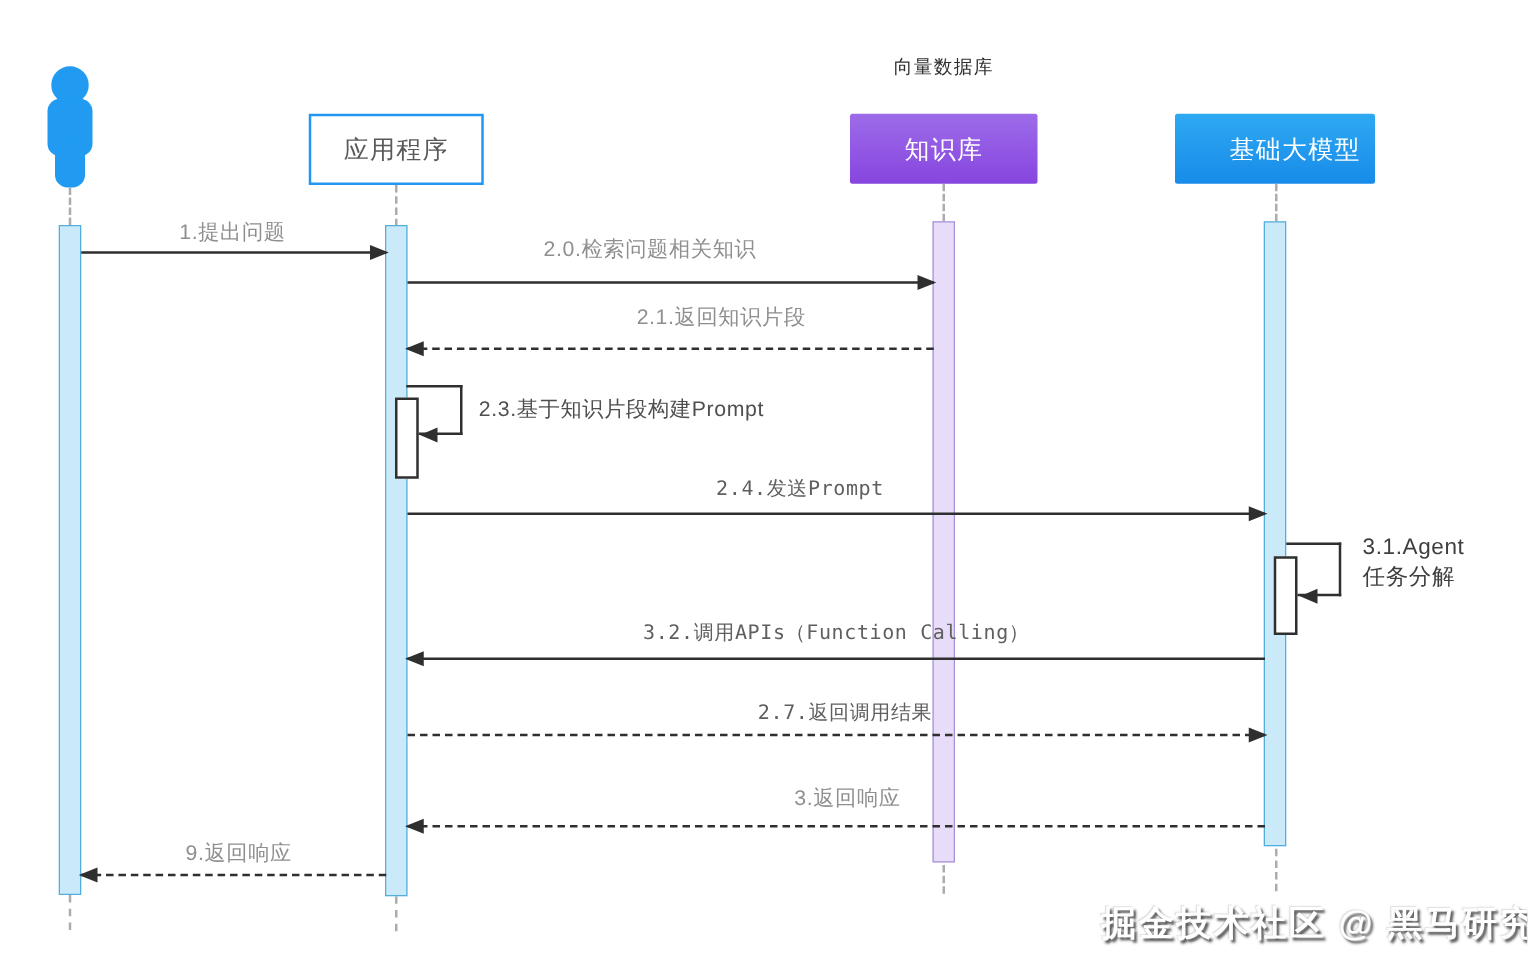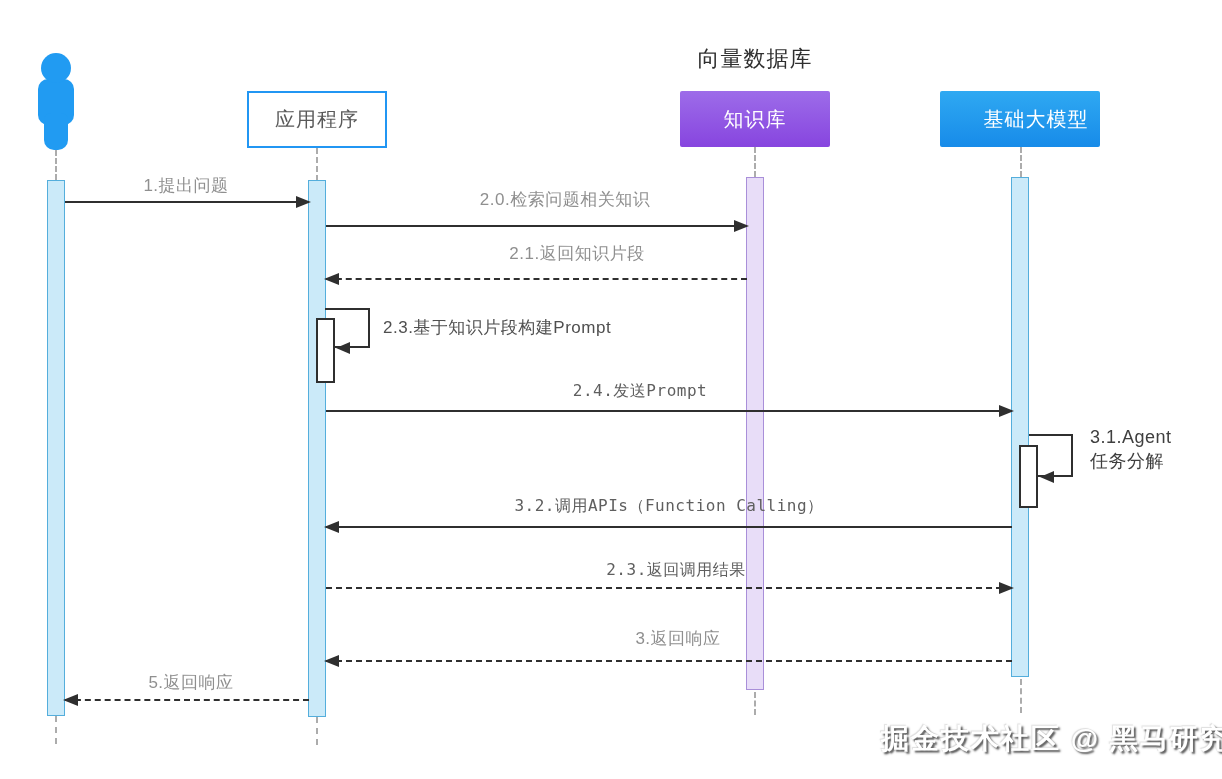--- a/index.html
+++ b/index.html
@@ -10,21 +10,21 @@
   
   .pbox { position:absolute; display:flex; align-items:center; justify-content:center;
           font-size:20px; letter-spacing:1px; white-space:nowrap; }
   .pbox.app   { left:247px; top:91px;  width:140px; height:57px; background:#ffffff;
                 border:2px solid #2196F3; color:#595959; }
   .pbox.kb    { left:680px; top:91px;  width:150px; height:56px; color:#ffffff;
                 background:linear-gradient(180deg,#9D6CE9 0%,#8745DF 100%); border-radius:2px; }
   .pbox.model { left:940px; top:91px;  width:160px; height:56px; color:#ffffff;
                 background:linear-gradient(180deg,#2FA9F2 0%,#178BE9 100%); border-radius:2px;padding-left:32px; }
   .group-title { position:absolute; left:755px; top:44px; transform:translateX(-50%);
-                 font-size:22px; color:#2f2f2f; letter-spacing:1px; white-space:nowrap; }
+                 font-size:15px; color:#2f2f2f; letter-spacing:1px; white-space:nowrap; }
 
   
   .actor { position:absolute; left:38px; top:53px; width:36px; height:97px; }
   .actor .head  { position:absolute; left:3px;  top:0;    width:30px; height:30px; border-radius:50%; background:#219BF2; }
   .actor .torso { position:absolute; left:0;    top:26px; width:36px; height:46px; border-radius:10px; background:#219BF2; }
   .actor .legs  { position:absolute; left:6px;  top:60px; width:24px; height:37px; border-radius:7px 7px 10px 10px; background:#219BF2; }
 
   
   .stub { position:absolute; width:0; border-left:2px dashed #ACACAC; }
 
@@ -93,21 +93,21 @@
   <div class="bar blue" style="left:1011px; top:177px; height:500px;"></div>
 
   <div class="line" style="left:65px; top:201px; width:244px;">
     <div class="ah r"></div>
   </div>
   <div class="label" style="left:186px; top:174px;">1.提出问题</div>
 
   <div class="line" style="left:326px; top:225px; width:421px;">
     <div class="ah r"></div>
   </div>
-  <div class="label" style="left:565px; top:188px;">2.0.检索问题相关知识</div>
+  <div class="label" style="left:520px; top:188px;">2.0.检索问题相关知识</div>
 
   <div class="line dashed" style="left:326px; top:278px; width:421px;">
     <div class="ah l"></div>
   </div>
   <div class="label" style="left:537px; top:242px;margin-left:40px;">2.1.返回知识片段</div>
 
   <div class="loop" style="left:325px; top:308px; width:45px; height:40px;"></div>
   <div class="selfrect" style="left:316px; top:318px; height:65px;"></div>
   <div class="loop-ah" style="left:336px; top:342px;"></div>
   <div class="label dark noshift" style="left:383px; top:316px;">2.3.基于知识片段构建Prompt</div>
@@ -126,27 +126,27 @@
   </div>
 
   <div class="line" style="left:326px; top:526px; width:686px;">
     <div class="ah l"></div>
   </div>
   <div class="label mono" style="left:669px; top:496px;">3.2.调用APIs（Function Calling）</div>
 
   <div class="line dashed" style="left:326px; top:587px; width:686px;">
     <div class="ah r"></div>
   </div>
-  <div class="label mono" style="left:676px; top:560px;">2.3.返回调用结果</div>
+  <div class="label mono" style="left:676px; top:560px;">2.7.返回调用结果</div>
 
   <div class="line dashed" style="left:326px; top:660px; width:686px;">
     <div class="ah l"></div>
   </div>
   <div class="label" style="left:678px; top:627px;">3.返回响应</div>
 
   <div class="line dashed" style="left:65px; top:699px; width:244px;">
     <div class="ah l"></div>
   </div>
-  <div class="label" style="left:191px; top:671px;">5.返回响应</div>
+  <div class="label" style="left:191px; top:671px;">9.返回响应</div>
 
   <div class="watermark">掘金技术社区 @ 黑马研究院</div>
 
 </div>
 
 </body></html>

